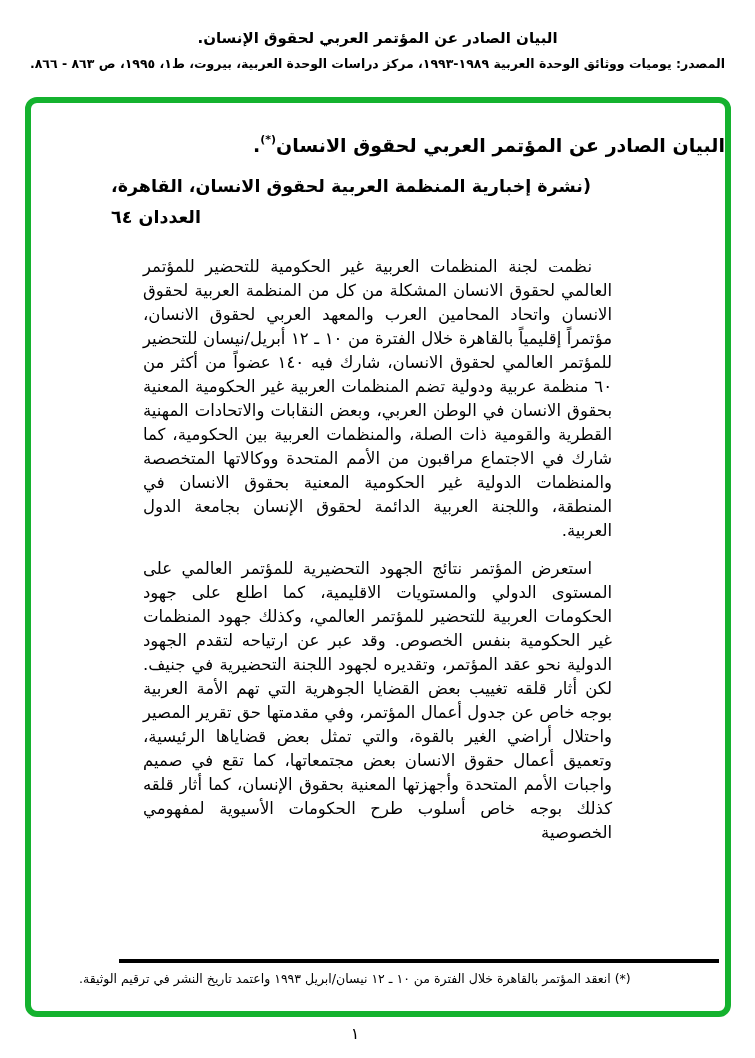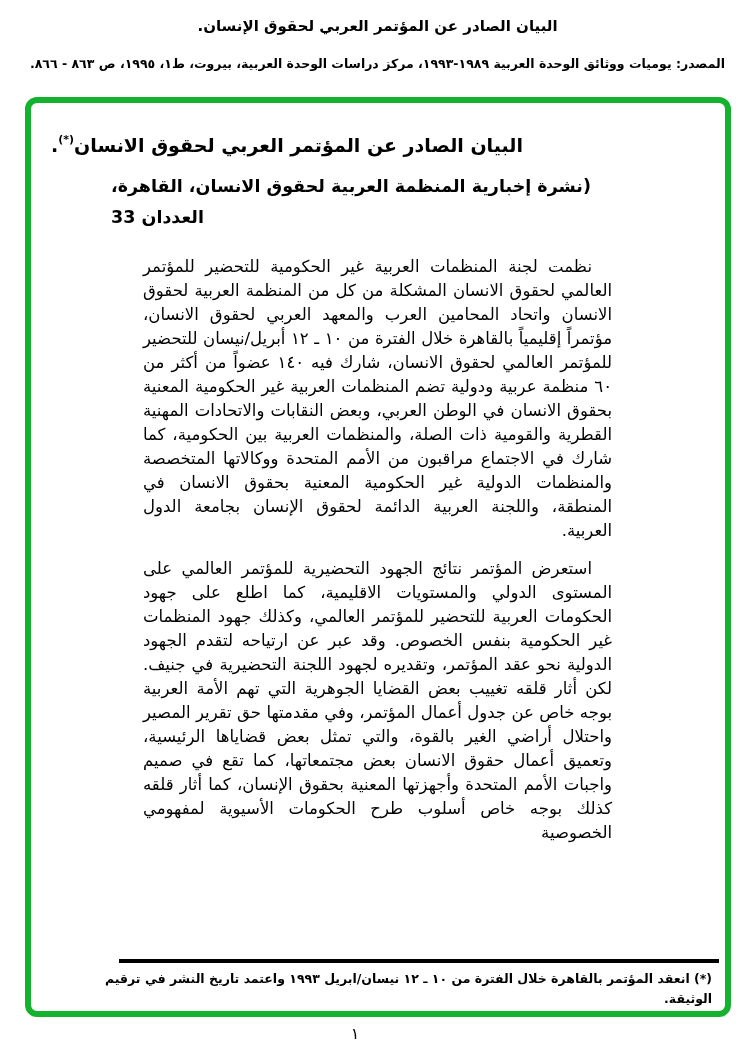--- a/index.html
+++ b/index.html
@@ -6,38 +6,38 @@
   body {
     width: 755px; height: 1058px;
     background: #ffffff;
     color: #000;
     font-family: "DejaVu Sans", sans-serif;
     direction: rtl;
     position: relative;
     overflow: hidden;
   }
   .outer-title {
-    position: absolute; top: 17px; left: 0; width: 755px;
+    position: absolute; top: 29px; left: 0; width: 755px;
     text-align: center; font-weight: bold; font-size: 15px;
   }
   .outer-source {
     position: absolute; top: 56px; left: 0; width: 755px;
     text-align: center; font-weight: bold; font-size: 12.5px;
   }
   .green-box {
     position: absolute; left: 25px; top: 97px;
     width: 706px; height: 920px;
     border: 6px solid #14b22e;
     border-radius: 12px;
     box-sizing: border-box;
     background: #fff;
   }
   .doc-title {
     position: absolute; top: 31px; left: 20px; width: 674px;
-    text-align: left; font-weight: bold; font-size: 19px;
+    text-align: right; font-weight: bold; font-size: 19px;
     white-space: nowrap;
   }
   .doc-title sup { font-size: 11px; position: relative; top: -2px; }
   .doc-subtitle {
     position: absolute; top: 68px; left: 80px; width: 516px;
     font-weight: bold; font-size: 17.5px; line-height: 31px;
     text-align: left; direction: rtl;
   }
   .doc-body {
     position: absolute; top: 152px; left: 103px; width: 478px;
@@ -46,42 +46,42 @@
     margin: 0 0 14px 9px;
     font-size: 16.5px; line-height: 24px;
     text-align: justify;
     text-indent: 20px;
   }
   .fn-rule {
     position: absolute; top: 856px; left: 88px;
     width: 600px; height: 4px; background: #000;
   }
   .footnote-line {
-    position: absolute; top: 866px; left: 57px; width: 624px;
-    font-size: 12.5px; font-weight: bold; line-height: 20px;
-    text-align: right;
+    position: absolute; top: 866px; left: 48px; width: 624px;
+    font-size: 12.5px; font-weight: normal; line-height: 20px;
+    text-align: left;
   }
   .page-number {
     position: absolute; top: 1024px; left: 0; width: 710px;
     text-align: center; font-size: 16px;
   }
 </style>
 </head>
 <body>
 
 <div class="outer-title">البيان الصادر عن المؤتمر العربي لحقوق الإنسان.</div>
 
 <div class="outer-source">المصدر: يوميات ووثائق الوحدة العربية ١٩٨٩-١٩٩٣، مركز دراسات الوحدة العربية، بيروت، ط١، ١٩٩٥، ص ٨٦٣ - ٨٦٦.</div>
 
 <div class="green-box" style="border-color: rgb(20, 178, 46);">
 
   <div class="doc-title"><span>البيان الصادر عن المؤتمر العربي لحقوق الانسان</span><sup>(*)</sup><span>.</span></div>
 
   <div class="doc-subtitle">
-    <div>(نشرة إخبارية المنظمة العربية لحقوق الانسان، القاهرة، العددان 33</div>
+    <div>(نشرة إخبارية المنظمة العربية لحقوق الانسان، القاهرة، العددان ٦٤</div>
   </div>
 
   <div class="doc-body">
     <p class="body-para">نظمت لجنة المنظمات العربية غير الحكومية للتحضير للمؤتمر العالمي لحقوق الانسان المشكلة من كل من المنظمة العربية لحقوق الانسان واتحاد المحامين العرب والمعهد العربي لحقوق الانسان، مؤتمراً إقليمياً بالقاهرة خلال الفترة من ١٠ ـ ١٢ أبريل/نيسان للتحضير للمؤتمر العالمي لحقوق الانسان، شارك فيه ١٤٠ عضواً من أكثر من ٦٠ منظمة عربية ودولية تضم المنظمات العربية غير الحكومية المعنية بحقوق الانسان في الوطن العربي، وبعض النقابات والاتحادات المهنية القطرية والقومية ذات الصلة، والمنظمات العربية بين الحكومية، كما شارك في الاجتماع مراقبون من الأمم المتحدة ووكالاتها المتخصصة والمنظمات الدولية غير الحكومية المعنية بحقوق الانسان في المنطقة، واللجنة العربية الدائمة لحقوق الإنسان بجامعة الدول العربية.</p>
     <p class="body-para">استعرض المؤتمر نتائج الجهود التحضيرية للمؤتمر العالمي على المستوى الدولي والمستويات الاقليمية، كما اطلع على جهود الحكومات العربية للتحضير للمؤتمر العالمي، وكذلك جهود المنظمات غير الحكومية بنفس الخصوص. وقد عبر عن ارتياحه لتقدم الجهود الدولية نحو عقد المؤتمر، وتقديره لجهود اللجنة التحضيرية في جنيف. لكن أثار قلقه تغييب بعض القضايا الجوهرية التي تهم الأمة العربية بوجه خاص عن جدول أعمال المؤتمر، وفي مقدمتها حق تقرير المصير واحتلال أراضي الغير بالقوة، والتي تمثل بعض قضاياها الرئيسية، وتعميق أعمال حقوق الانسان بعض مجتمعاتها، كما تقع في صميم واجبات الأمم المتحدة وأجهزتها المعنية بحقوق الإنسان، كما أثار قلقه كذلك بوجه خاص أسلوب طرح الحكومات الأسيوية لمفهومي الخصوصية</p>
   </div>
 
   <div class="fn-rule"></div>
 
   <div class="footnote-line"><span>(*)</span> <span>انعقد المؤتمر بالقاهرة خلال الفترة من ١٠ ـ ١٢ نيسان/ابريل ١٩٩٣ واعتمد تاريخ النشر في ترقيم الوثيقة.</span></div>

